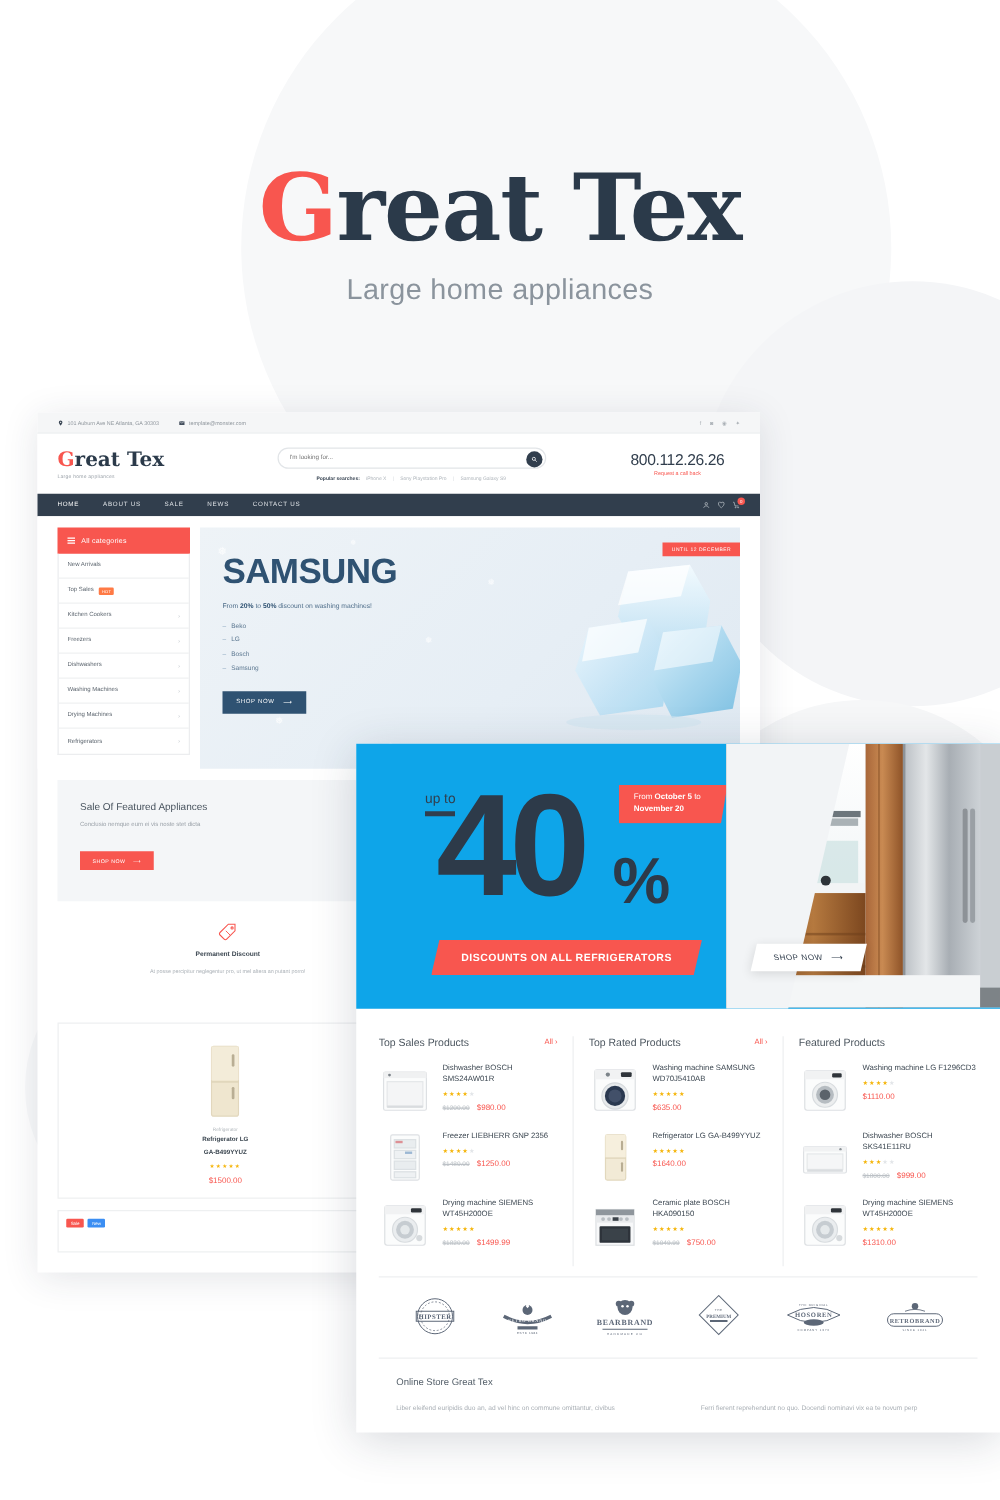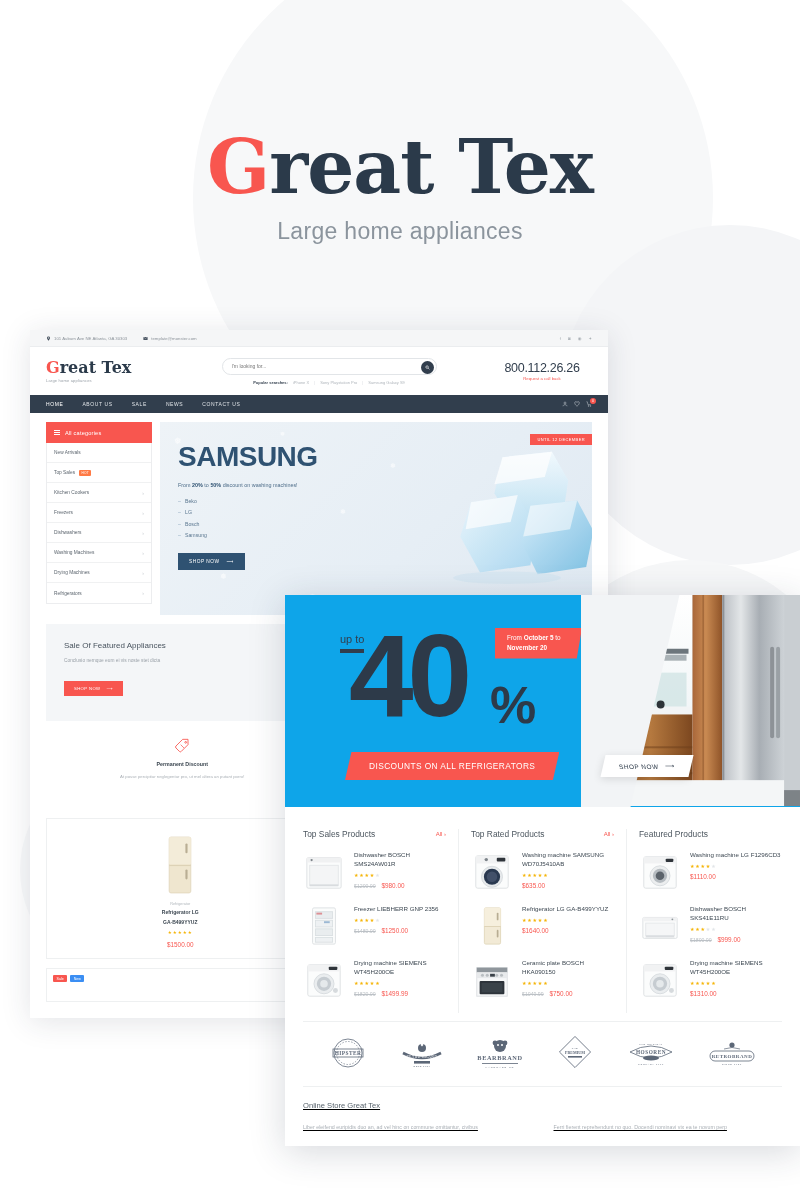--- a/index.html
+++ b/index.html
@@ -218,21 +218,21 @@
     position:absolute; left:205px; top:80px; font-size:52px; font-weight:700; color:#2d3a49;
   }
   .pb-dates {
     position:absolute; left:210px; top:33px; background:#f8564f; color:#fff;
     font-size:6.4px; line-height:1.6; padding:5px 14px 5px 12px; width:87px;
     clip-path: polygon(0 0, 100% 0, 94% 100%, 0 100%);
   }
   .pb-dates b { font-weight:700; }
   .pb-cta {
     position:absolute; left:60px; top:157px; background:#f8564f; color:#fff;
-    font-size:8.4px; font-weight:400; letter-spacing:0.4px; padding:9px 24px;
+    font-size:8.4px; font-weight:700; letter-spacing:0.4px; padding:9px 24px;
     clip-path: polygon(3% 0, 100% 0, 97% 100%, 0 100%);
   }
   .pb-right { flex:1; position:relative; overflow:hidden; }
   .pb-diag {
     position:absolute; left:-46px; top:0; width:120px; height:212px; background:#f2f4f6;
     transform: skewX(-13deg); z-index:3;
   }
   .pb-shopnow {
     position:absolute; left:22px; bottom:30px; background:#fff; color:#2d3a49;
     font-size:6.4px; letter-spacing:0.5px; padding:7px 16px; z-index:4;
@@ -265,21 +265,21 @@
   
   .brands {
     display:flex; align-items:center; justify-content:space-between;
     padding:14px 22px 16px 22px; border-top:1px solid #eef0f1; border-bottom:1px solid #eef0f1;
     margin:0 18px;
   }
   .brand { color:#39465a; opacity:.82; }
   .brand svg { display:block; }
 
   
-  .pfooter { padding:14px 18px 14px 18px;text-decoration:underline; }
+  .pfooter { padding:14px 18px 14px 32px; }
   .pfooter h5 { font-size:7.6px; color:#55606a; font-weight:400; }
   .pfooter .fcols { display:flex; gap:22px; margin-top:13px; }
   .pfooter .fcols p { font-size:5.3px; color:#a9afb5; line-height:1.75; flex:1; }
 </style>
 </head>
 <body>
 
 <div id="root">
 
   <div class="bg-circle bg-c1"></div>

